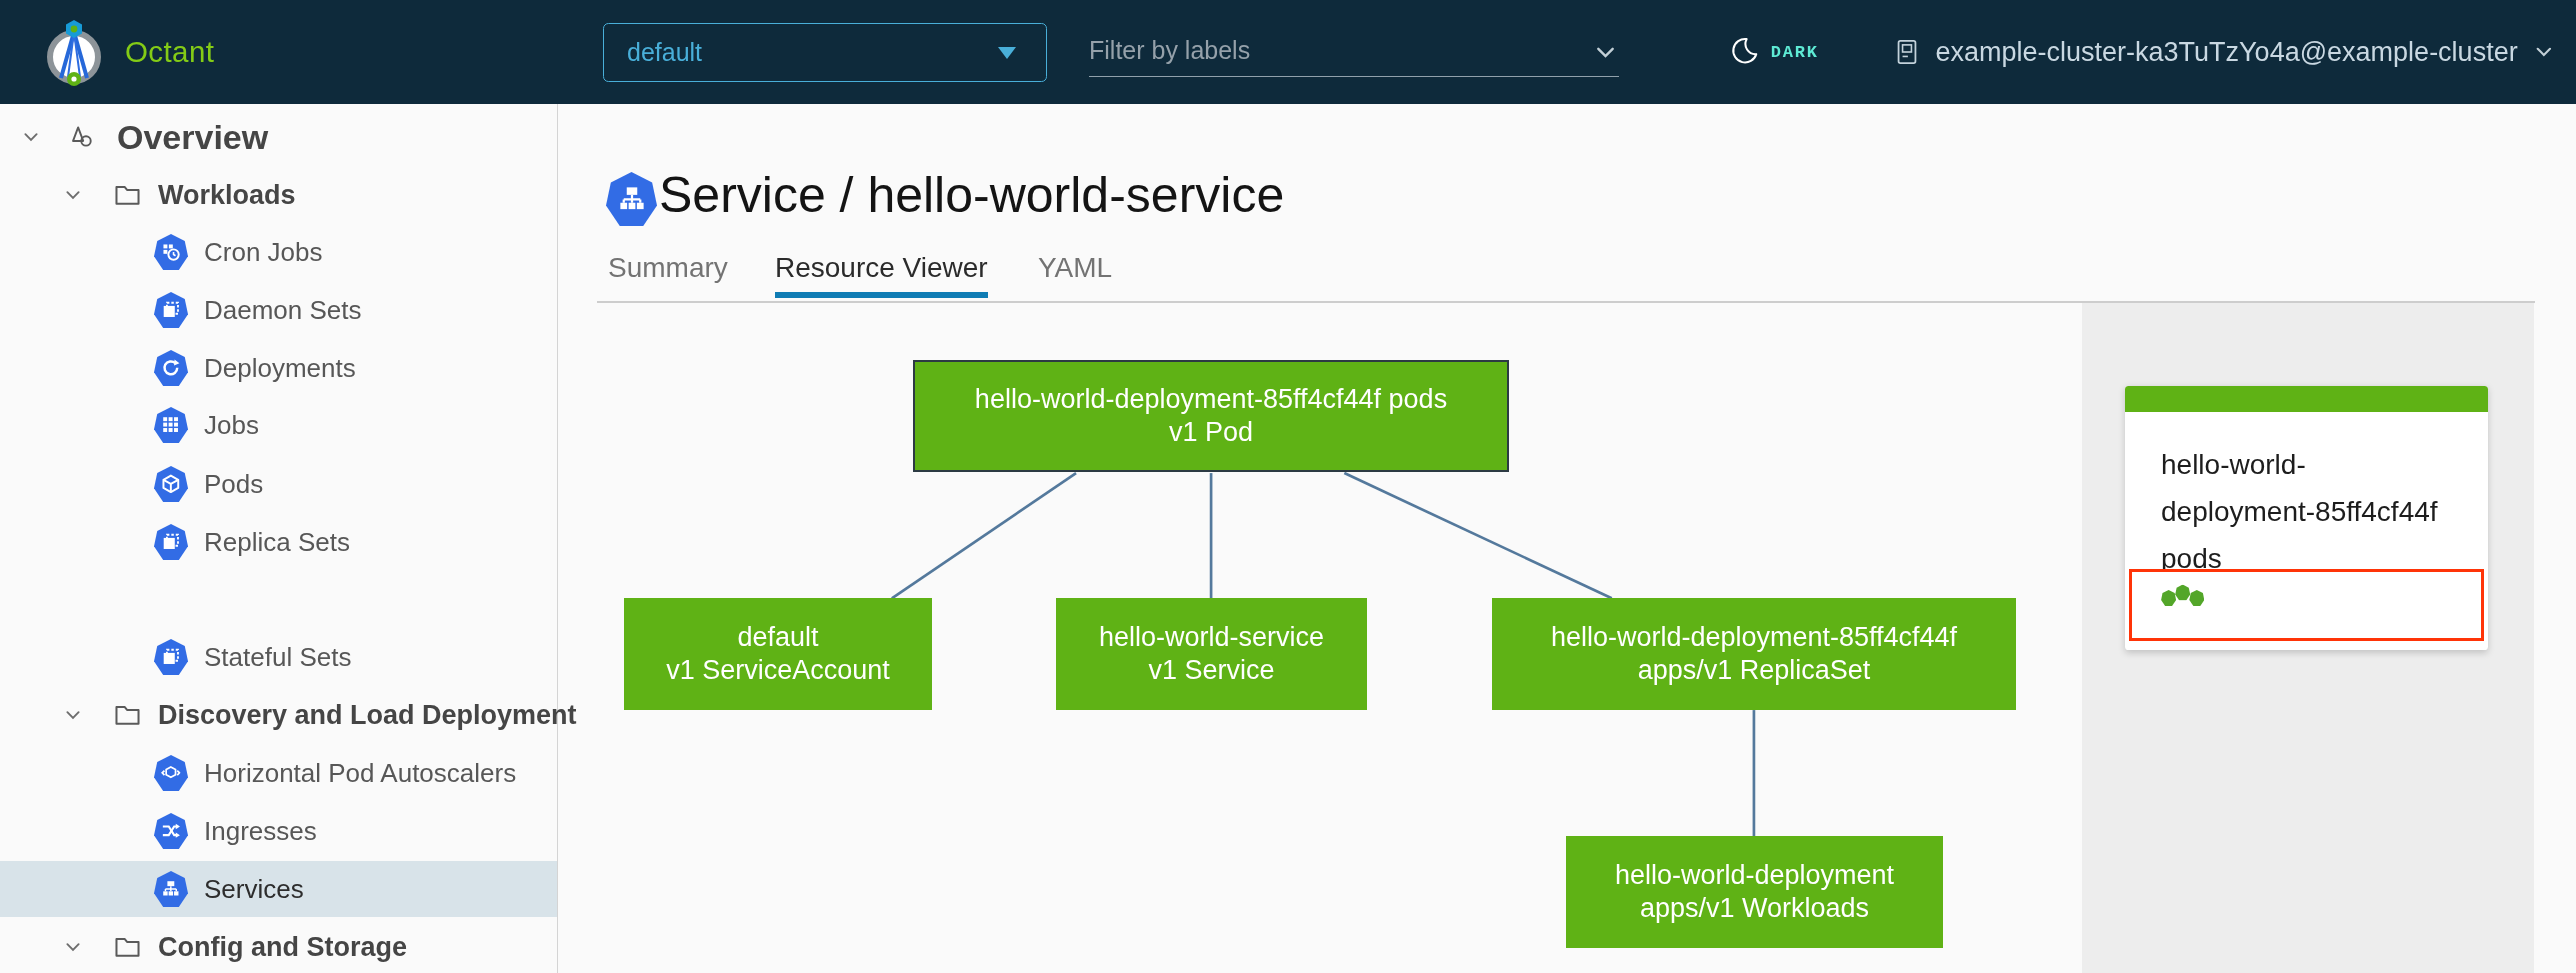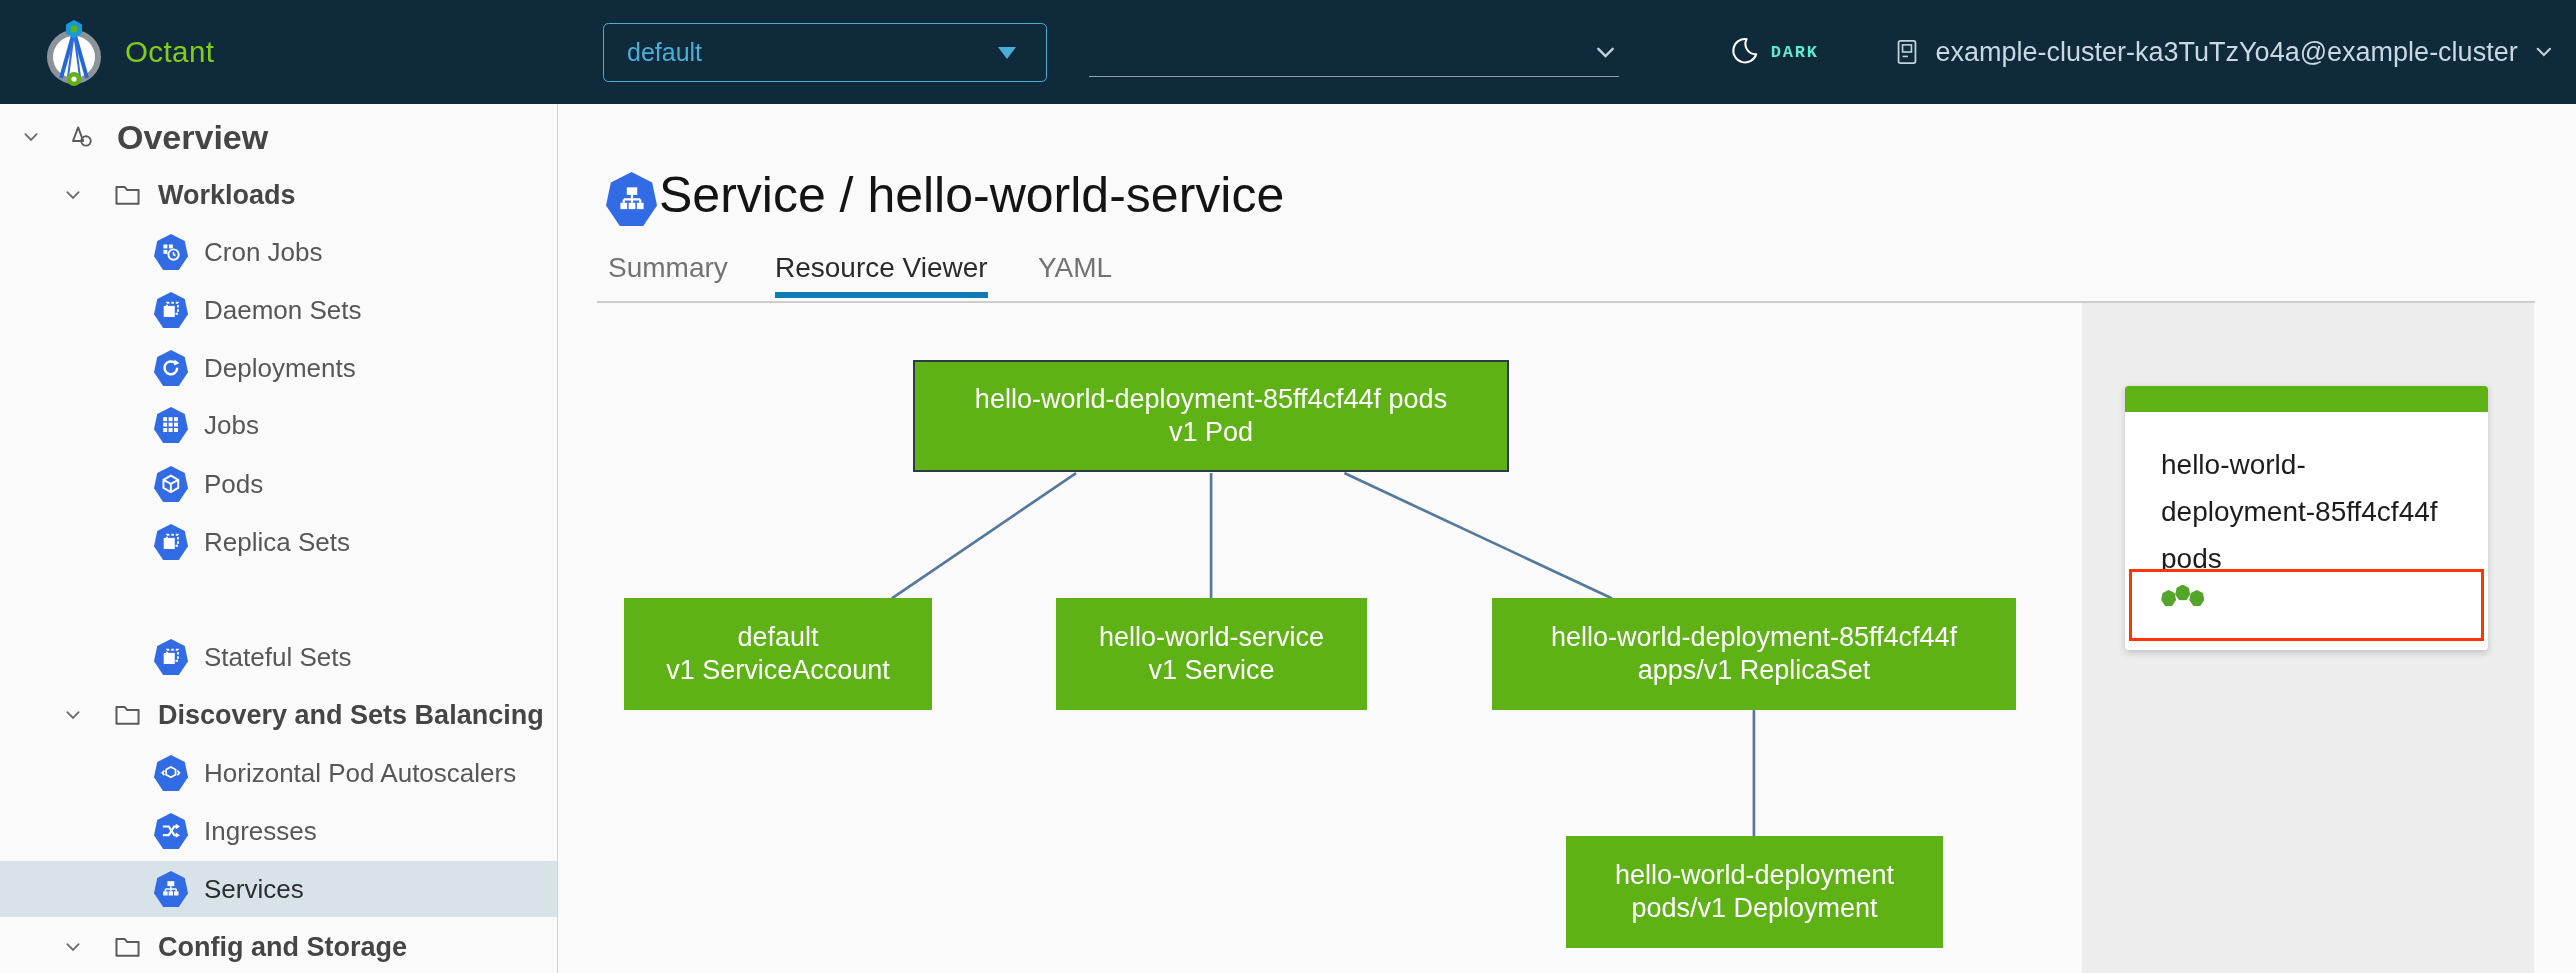--- a/index.html
+++ b/index.html
@@ -167,20 +167,21 @@
       <circle cx="33" cy="61" r="2.6" fill="#ffffff"></circle>
     </svg>
     <div class="brand-name">Octant</div>
 
     <div class="ns-select">
       <span class="val">default</span>
       <span class="ns-caret"></span>
     </div>
 
     <div class="filter-wrap">
+      <input type="text" placeholder="Filter by labels" style="">
       <svg class="filter-caret" viewBox="0 0 16 16">
           <use href="#sym-chev"></use>
         </svg>
     </div>
 
     <div class="dark-toggle">
       <svg viewBox="0 0 36 36">
           <use href="#sym-moon"></use>
         </svg>
       <span class="lbl">DARK</span>
@@ -272,21 +273,21 @@
         </span>
       <span class="lbl">Stateful Sets</span>
     </div>
     <div class="srow lv1" style="top:583px">
       <svg class="chev" viewBox="0 0 16 16">
           <use href="#sym-chev"></use>
         </svg>
       <svg class="gicon" viewBox="0 0 24 24">
           <use href="#sym-folder"></use>
         </svg>
-      <span class="lbl">Discovery and Sets Balancing</span>
+      <span class="lbl">Discovery and Load Deployment</span>
     </div>
     <div class="srow lv2" style="top:641px">
       <span class="hepta">
           <svg viewBox="0 0 16 16">
             <use href="#sym-hpa"></use>
           </svg>
         </span>
       <span class="lbl">Horizontal Pod Autoscalers</span>
     </div>
     <div class="srow lv2" style="top:699px">
@@ -346,21 +347,21 @@
   <div class="node" style="left:1056px;top:598px;width:311px;height:112px">
     <span>hello-world-service</span>
     <span>v1 Service</span>
   </div>
   <div class="node" style="left:1492px;top:598px;width:524px;height:112px">
     <span>hello-world-deployment-85ff4cf44f</span>
     <span>apps/v1 ReplicaSet</span>
   </div>
   <div class="node" style="left:1566px;top:836px;width:377px;height:112px">
     <span>hello-world-deployment</span>
-    <span>pods/v1 Deployment</span>
+    <span>apps/v1 Workloads</span>
   </div>
 
   <aside class="panel">
     <div class="card">
       <div class="card-bar"></div>
       <div class="card-title">hello-world-deployment-85ff4cf44f pods</div>
       <div class="card-hl">
         <div class="dots">
           <span class="dot"></span>
           <span class="dot mid"></span>

